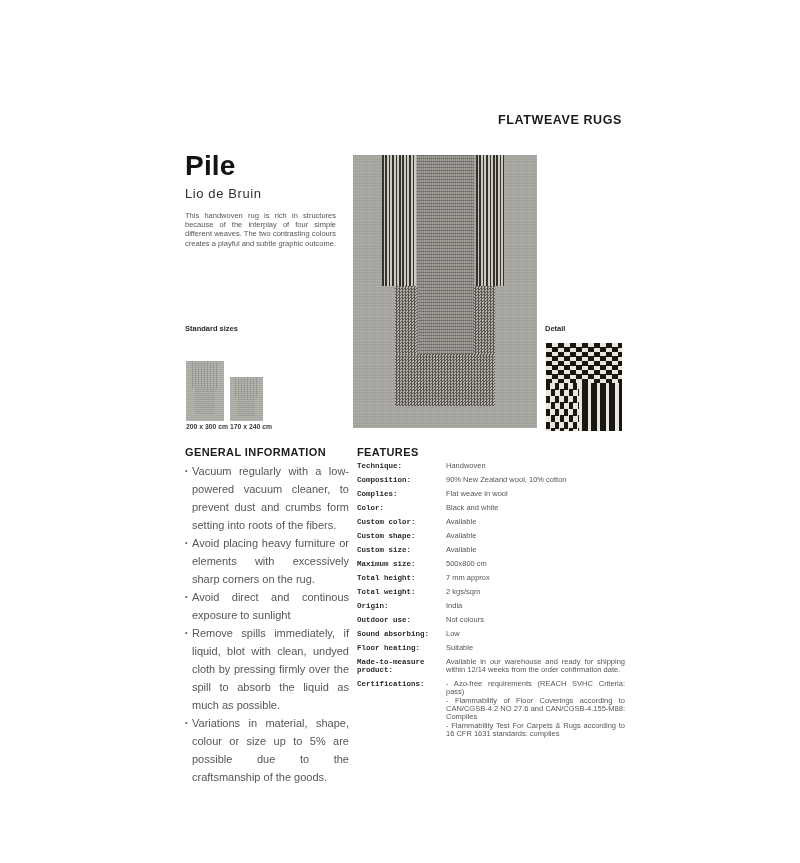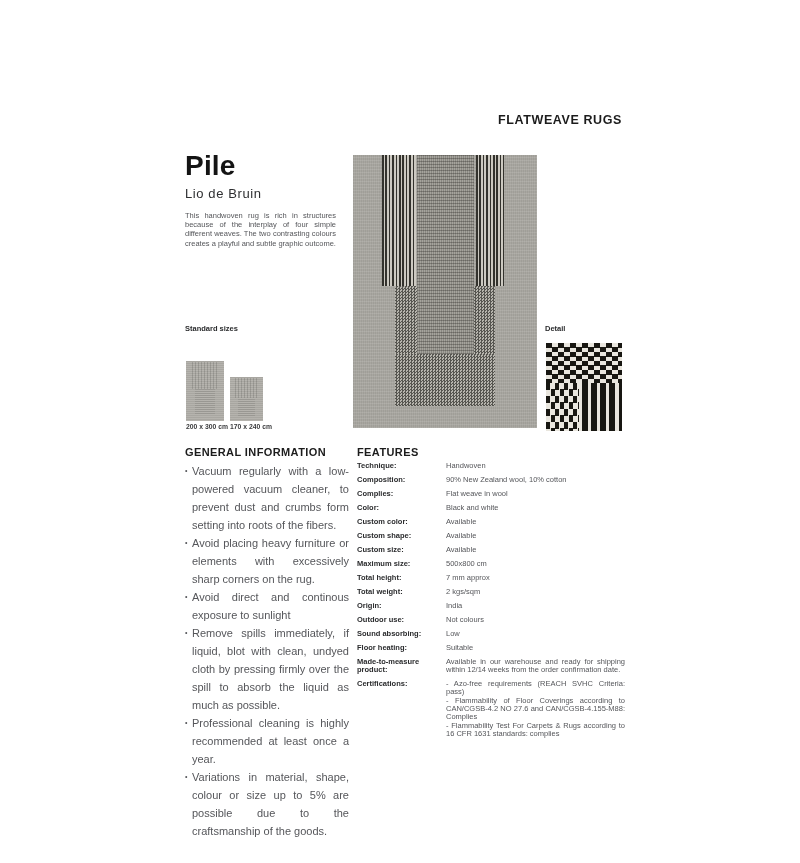--- a/index.html
+++ b/index.html
@@ -56,21 +56,21 @@
     background: repeating-conic-gradient(#e9e6de 0% 25%, #181712 0% 50%); background-size:9px 13px; }
   .dt-br { left:44%; top:46%; width:56%; height:54%;
     background: repeating-linear-gradient(90deg, #e9e6de 0 3.5px, #181712 3.5px 9px); }
   
   .section-heading { font-size:11px; font-weight:bold; letter-spacing:.4px; color:#1c1c1c; margin-bottom:4px; }
   .gi-block { position:absolute; left:185px; top:446px; width:164px; }
   .gi-item { position:relative; padding-left:7px; font-size:11px; line-height:18px; text-align:justify; color:#55565a; }
   .gi-item::before { content:"•"; position:absolute; left:0; top:0; font-size:7px; color:#55565a; }
   .features-block { position:absolute; left:357px; top:446px; width:268px; }
   .feat-row { display:flex; margin-bottom:5.7px; }
-  .feat-label { flex:none; width:89px; font-size:7.5px; line-height:8.3px; font-weight:bold; color:#2a2b2d; padding-right:16px; }
+  .feat-label { flex:none; width:89px; font-size:7.5px; line-height:8.3px; font-weight:bold; color:#2a2b2d; padding-right:16px;font-family:Liberation Mono, monospace; }
   .feat-value { flex:1; font-size:7.5px; line-height:8.3px; color:#55565a; white-space:pre-line; text-align:justify; }
 </style>
 </head>
 <body>
 
 <div class="page">
 
   <div class="brand">FLATWEAVE RUGS</div>
 
   <h1 class="title">Pile</h1>
@@ -98,21 +98,20 @@
     <div class="dt-bl"></div>
     <div class="dt-br"></div>
   </div>
 
   <div class="gi-block">
     <div class="section-heading">GENERAL INFORMATION</div>
     <div class="gi-item">Vacuum regularly with a low-powered vacuum cleaner, to prevent dust and crumbs form setting into roots of the fibers.</div>
       <div class="gi-item">Avoid placing heavy furniture or elements with excessively sharp corners on the rug.</div>
       <div class="gi-item">Avoid direct and continous exposure to sunlight</div>
       <div class="gi-item">Remove spills immediately, if liquid, blot with clean, undyed cloth by pressing firmly over the spill to absorb the liquid as much as possible.</div>
-      <div class="gi-item">Professional cleaning is highly recommended at least once a year.</div>
       <div class="gi-item">Variations in material, shape, colour or size up to 5% are possible due to the craftsmanship of the goods.</div>
   </div>
 
   <div class="features-block">
     <div class="section-heading">FEATURES</div>
     <div class="feat-row">
         <div class="feat-label">Technique:</div>
         <div class="feat-value">Handwoven</div>
       </div>
       <div class="feat-row">

